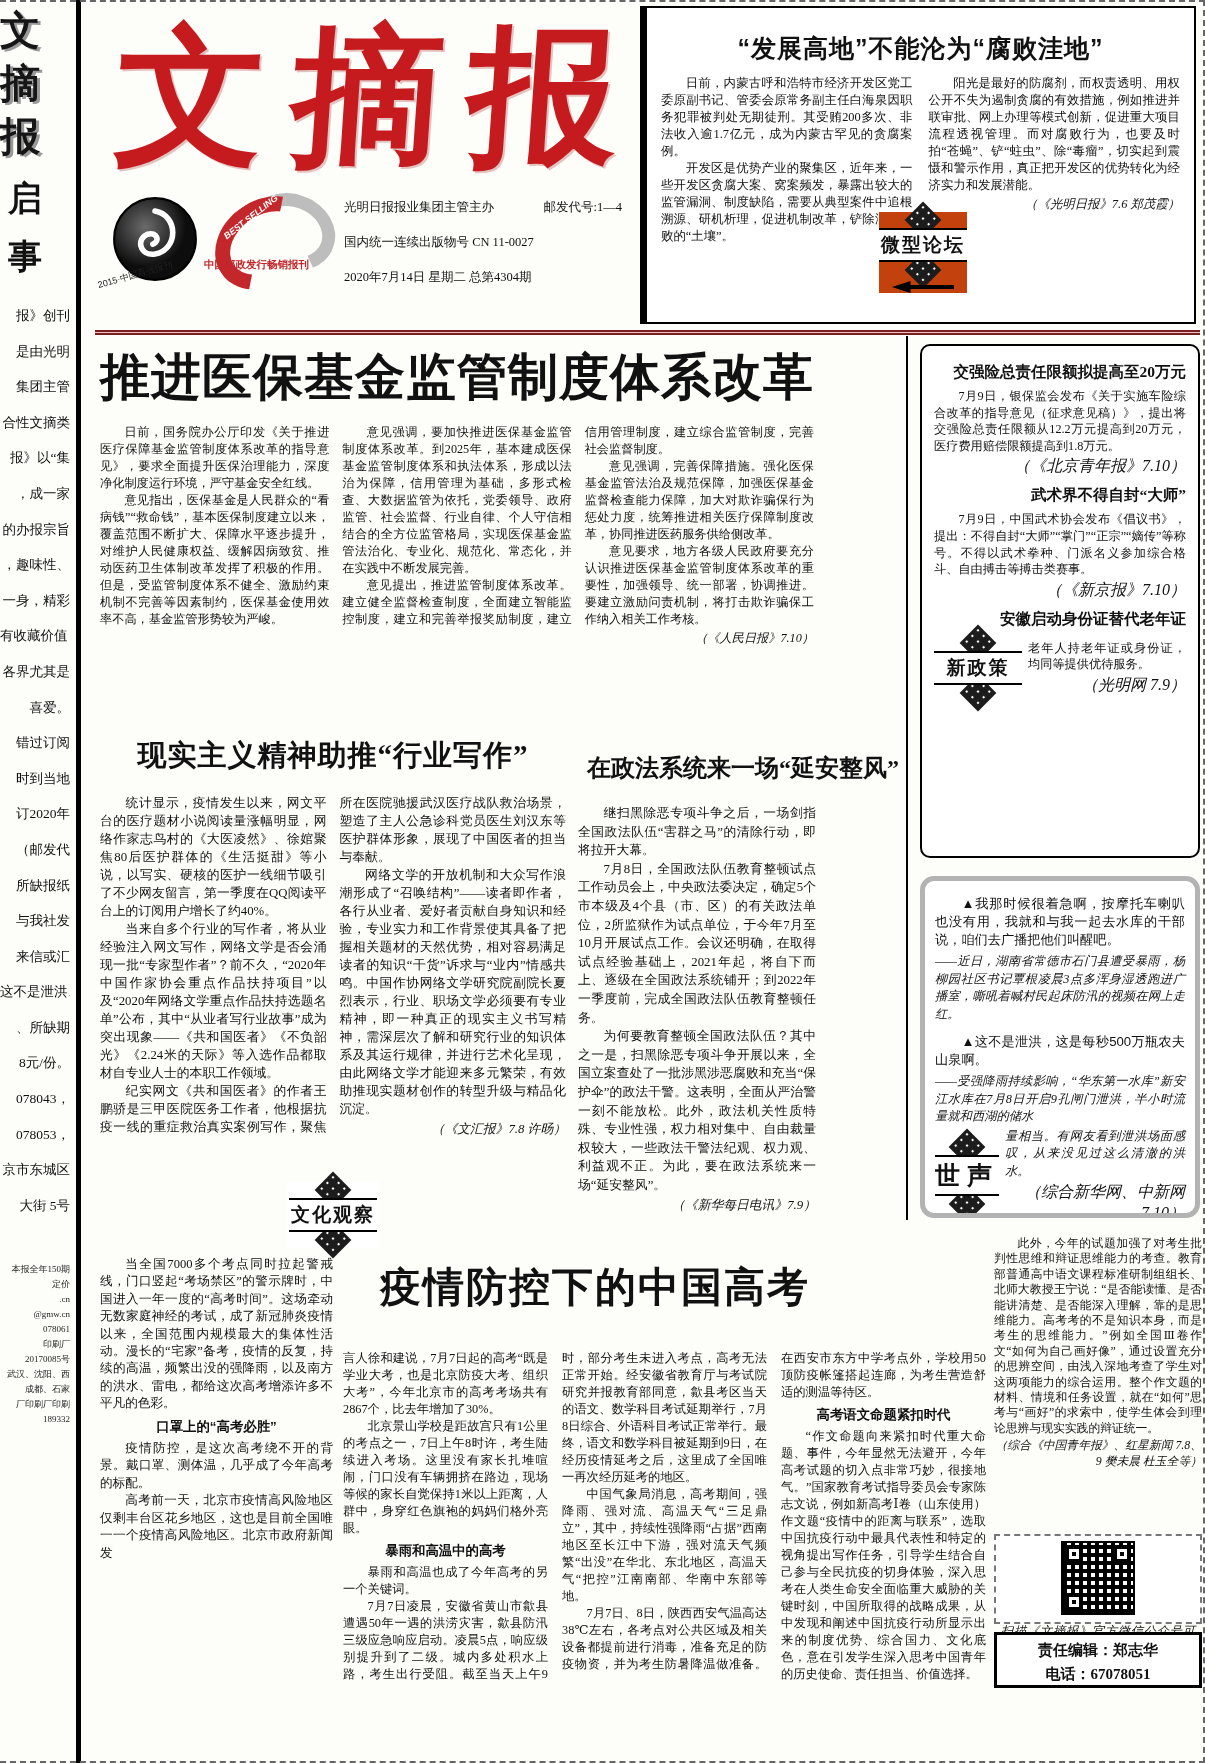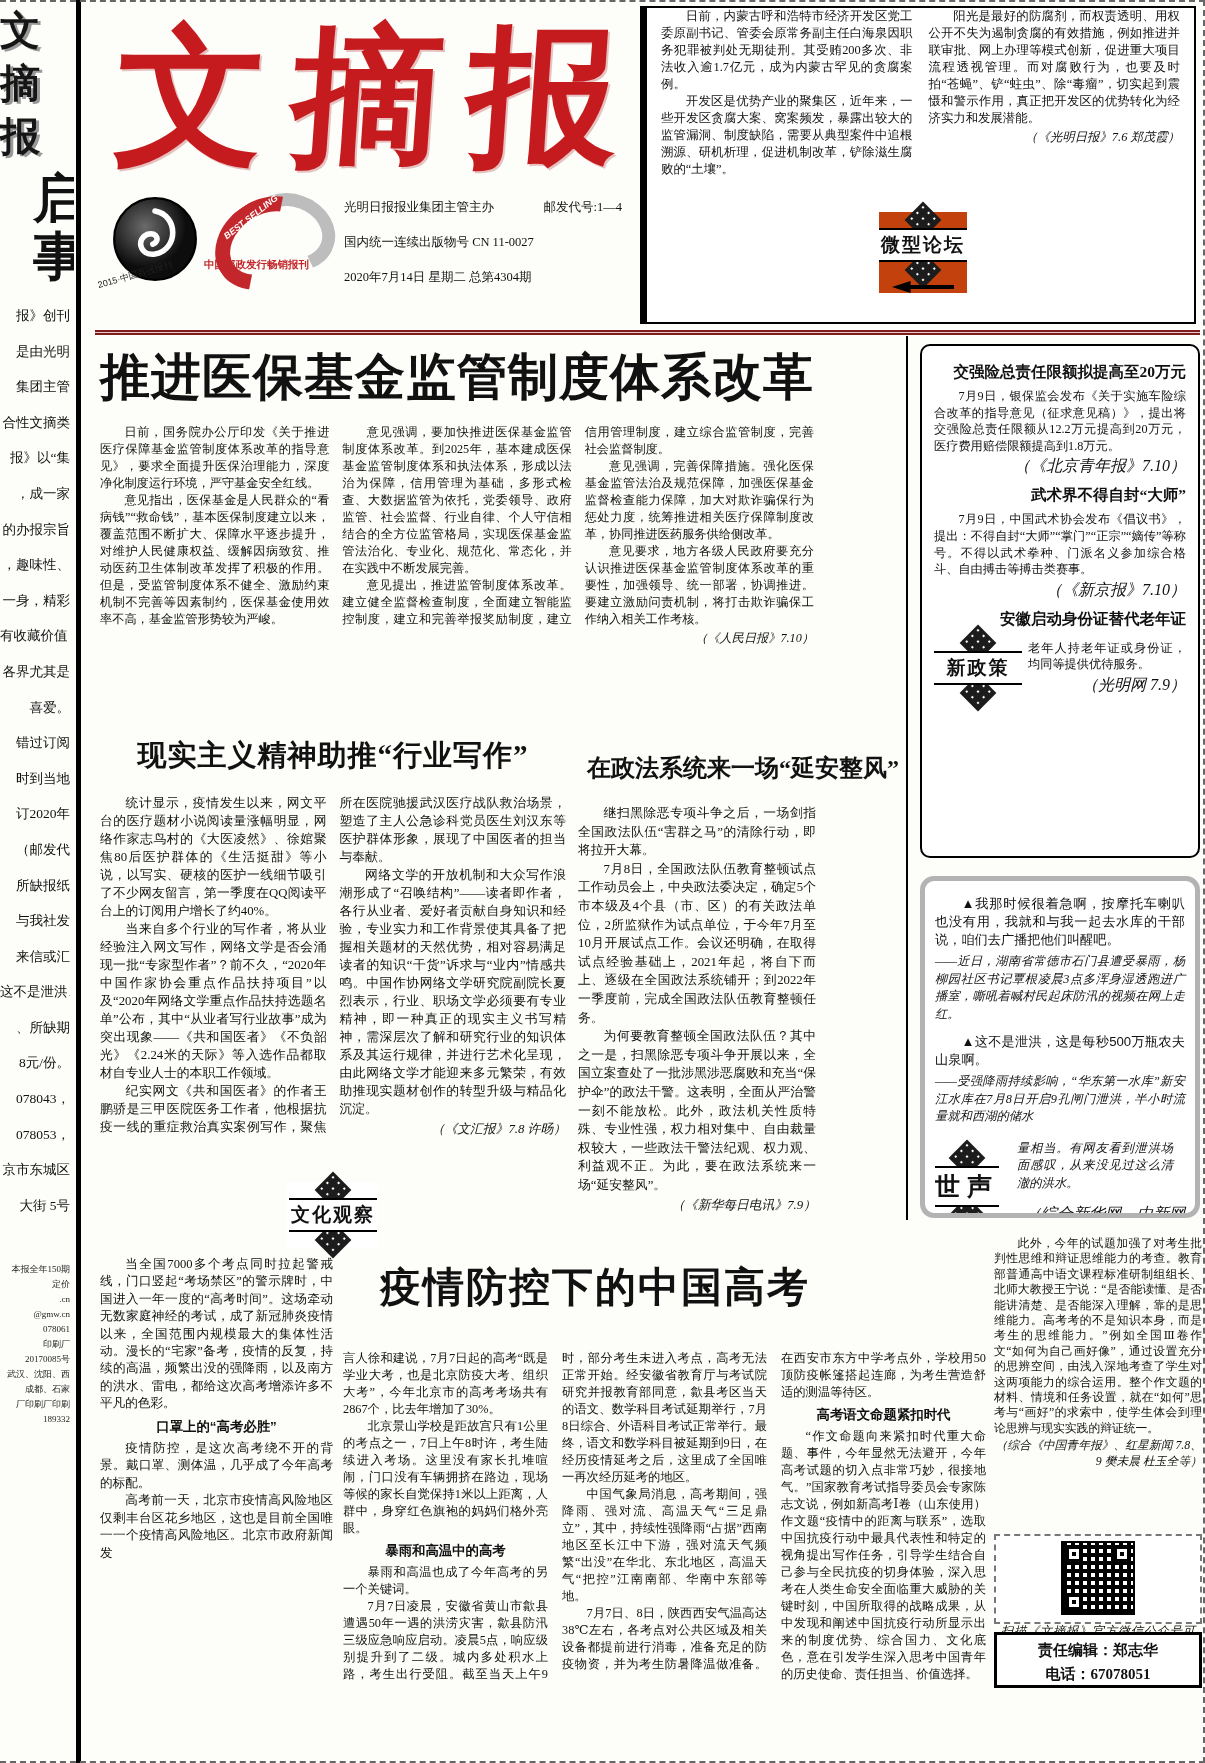--- a/index.html
+++ b/index.html
@@ -6,22 +6,22 @@
   .page{position:relative;width:1205px;height:1763px;background:#fdfdfa;overflow:hidden;
         font-family:"Liberation Serif","DejaVu Serif",serif;color:#111;}
   .abs{position:absolute;}
   .frame{position:absolute;inset:0;border-top:2px dashed #666;border-right:2px dashed #666;
          border-bottom:2px dashed #666;pointer-events:none;z-index:40;}
 
   
   .edge{position:absolute;left:0;top:0;width:74px;height:100%;overflow:hidden;}
   .edge-mast{position:absolute;left:0;top:4px;width:48px;font-size:40px;line-height:53px;
              font-weight:900;color:#161616;text-shadow:3px 2px 0 #999;word-break:break-all;}
-  .edge-notice{position:absolute;left:8px;top:170px;width:52px;font-size:52px;line-height:58px;
-               font-weight:900;word-break:break-all;margin-left:25px;}
+  .edge-notice{position:absolute;left:8px;top:170px;width:52px;font-size:34px;line-height:58px;
+               font-weight:900;word-break:break-all;}
   .edge-lines{position:absolute;left:0;top:298px;width:70px;}
   .edge-lines p{margin:0;height:35.6px;line-height:35.6px;font-size:13.5px;text-align:right;
                 white-space:nowrap;overflow:hidden;}
   .edge-fine{position:absolute;left:0;top:1262px;width:70px;}
   .edge-fine p{margin:0;height:15px;line-height:15px;font-size:9px;text-align:right;
                white-space:nowrap;overflow:hidden;color:#222;}
   .edge-divider{position:absolute;left:76px;top:0;width:5px;height:100%;background:#000;}
 
   
   .mast-title{position:absolute;left:116px;top:8px;width:545px;height:190px;margin:0;
@@ -100,21 +100,21 @@
   .pb-row{display:flex;align-items:center;gap:6px;}
   .pb-row .txt{flex:1;}
   .pb-row .body2{margin:0;font-size:12.2px;line-height:16.6px;text-align:justify;}
 
   .voices-box{position:absolute;left:920px;top:876px;width:280px;height:342px;box-sizing:border-box;
               border:5px solid #b3b3b3;border-radius:14px;padding:14px 10px 8px;background:#fff;overflow:hidden;}
   .quote{margin:0 0 4px;font-size:13.2px;line-height:18px;text-indent:2em;text-align:justify;
          font-family:"Liberation Sans",sans-serif;}
   .src{margin:0 0 10px;font-size:12.3px;line-height:17.5px;font-style:italic;text-align:justify;}
   .vb-row{display:flex;align-items:center;gap:6px;}
-  .vb-row .src{margin:12px;}
+  .vb-row .src{margin:0;}
 
   
   .gk-headline{position:absolute;left:378px;top:1260px;width:434px;margin:0;font-size:41px;
                font-weight:900;text-align:center;letter-spacing:2px;white-space:nowrap;}
   .gk-col1{position:absolute;left:100px;top:1256px;width:233px;height:502px;font-size:12.6px;
            line-height:17.4px;overflow:hidden;}
   .gk-cols{position:absolute;left:343px;top:1350px;width:643px;height:408px;columns:3;column-gap:14px;
            font-size:12.3px;line-height:17px;overflow:hidden;}
   .gk-cols .paras:first-of-type p:first-child{text-indent:0;}
   .gk-col5{position:absolute;left:994px;top:1236px;width:208px;height:292px;font-size:11.8px;
@@ -221,20 +221,21 @@
       <div class="mi-row split">
         <span>光明日报报业集团主管主办</span>
         <span>邮发代号:1—4</span>
       </div>
       <div class="mi-row">国内统一连续出版物号 CN 11-0027</div>
       <div class="mi-row">2020年7月14日 星期二 总第4304期</div>
     </div>
   </header>
 
   <section class="forum-box">
+    <h2>“发展高地”不能沦为“腐败洼地”</h2>
     <div class="fb-cols">
       <div class="paras">
           <p>日前，内蒙古呼和浩特市经济开发区党工委原副书记、管委会原常务副主任白海泉因职务犯罪被判处无期徒刑。其受贿200多次、非法收入逾1.7亿元，成为内蒙古罕见的贪腐案例。</p>
           <p>开发区是优势产业的聚集区，近年来，一些开发区贪腐大案、窝案频发，暴露出较大的监管漏洞、制度缺陷，需要从典型案件中追根溯源、研机析理，促进机制改革，铲除滋生腐败的“土壤”。</p>
           <p>阳光是最好的防腐剂，而权责透明、用权公开不失为遏制贪腐的有效措施，例如推进并联审批、网上办理等模式创新，促进重大项目流程透视管理。而对腐败行为，也要及时拍“苍蝇”、铲“蛀虫”、除“毒瘤”，切实起到震慑和警示作用，真正把开发区的优势转化为经济实力和发展潜能。</p>
         </div>
       <p class="cite">（《光明日报》7.6 郑茂霞）</p>
     </div>
     <div class="dlabel abs" style="left:232px;top:204px;background:#c2410c;">
       <span class="dmd"></span>

